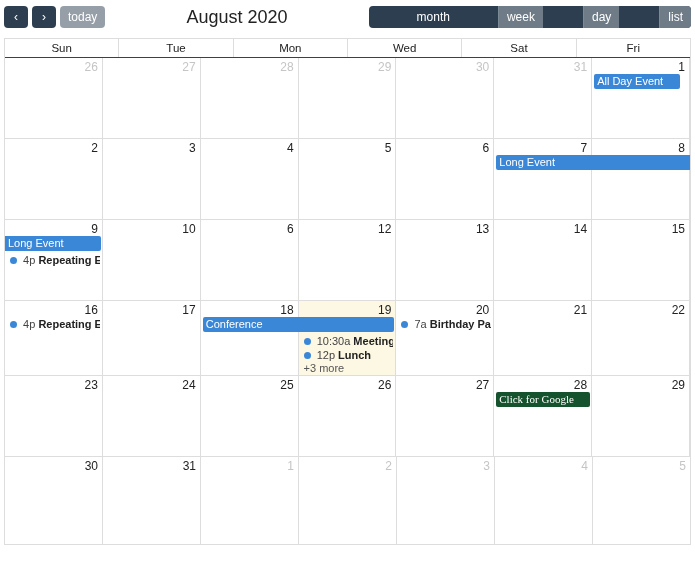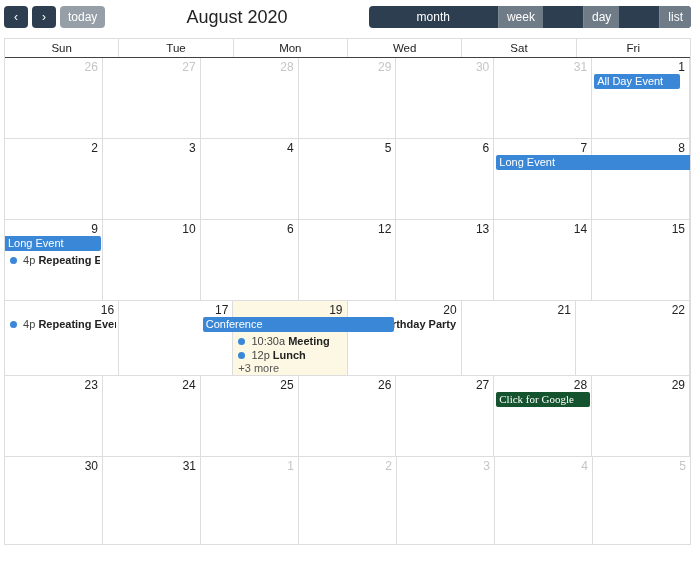--- a/index.html
+++ b/index.html
@@ -285,20 +285,23 @@
       <div class="daycell">
         <div class="daynum">16</div>
         <div class="dot-event">
           <span class="time">4p</span>
           <span class="ttl">Repeating Event</span>
         </div>
       </div>
       <div class="daycell">
           <div class="daynum">17</div>
         </div>
+      <div class="daycell">
+          <div class="daynum">18</div>
+        </div>
       <div class="daycell today-bg">
         <div class="daynum">19</div>
         <div style="height:17px;"></div>
         <div class="dot-event">
           <span class="time">10:30a</span>
           <span class="ttl">Meeting</span>
         </div>
         <div class="dot-event">
           <span class="time">12p</span>
           <span class="ttl">Lunch</span>

